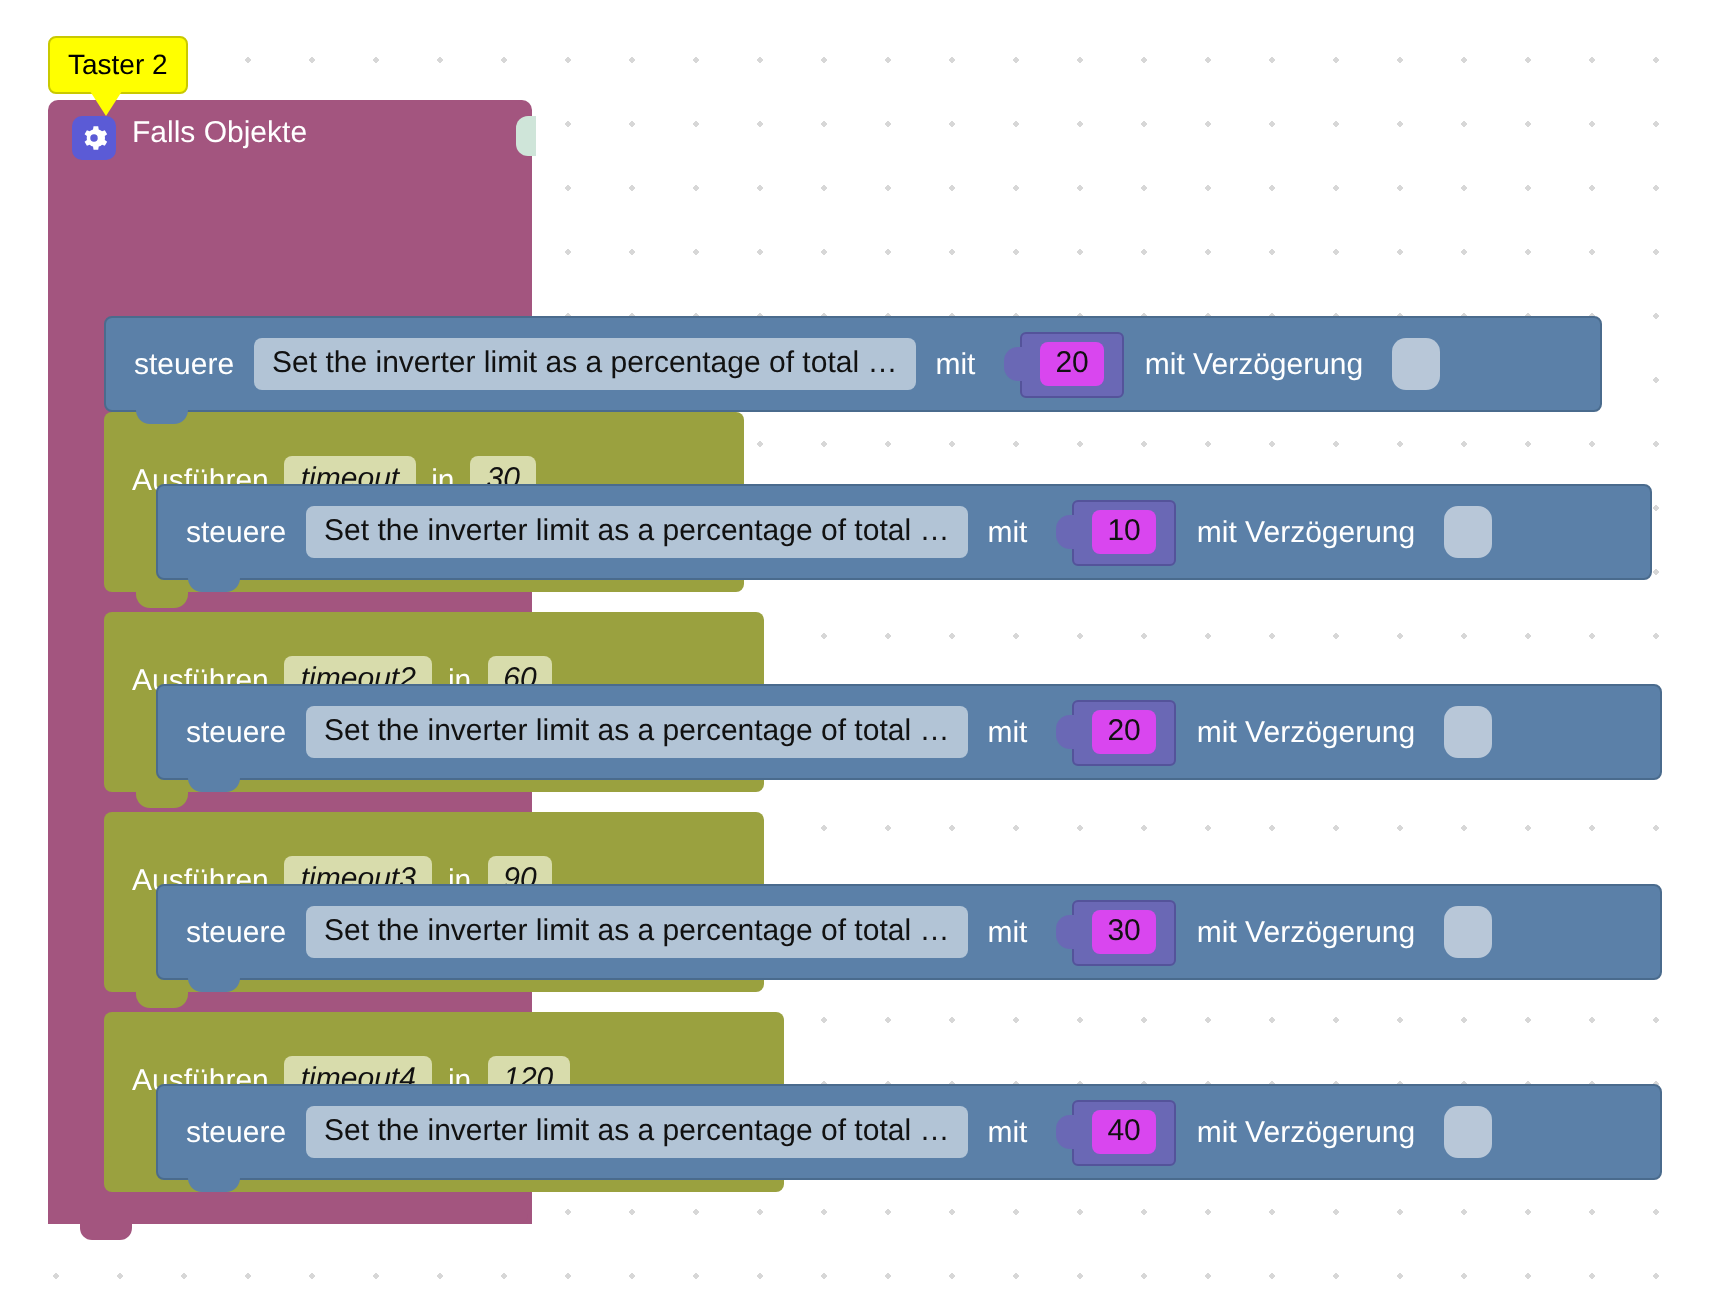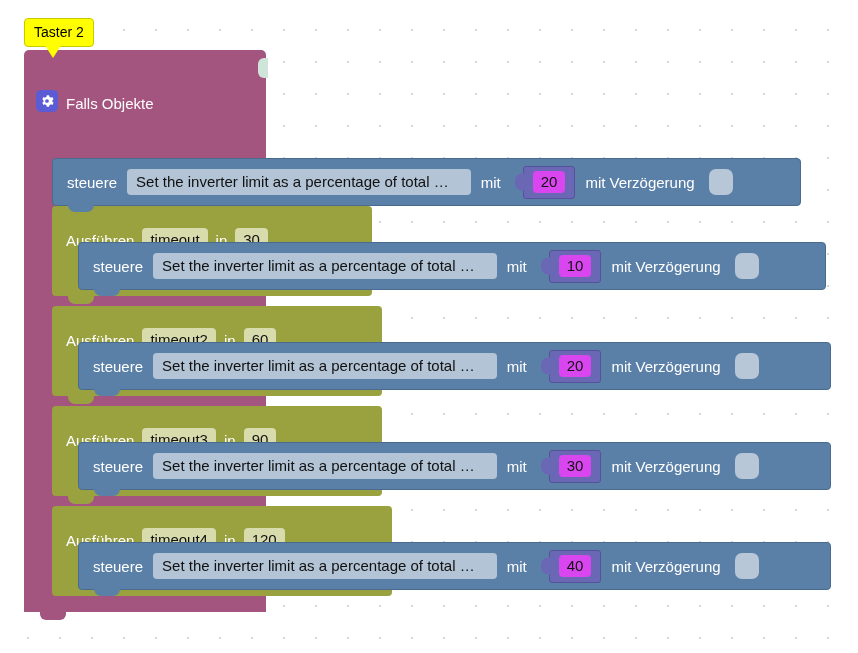--- a/index.html
+++ b/index.html
@@ -79,24 +79,23 @@
     width: 26px;
     height: 8px;
     background: #a3557f;
     border-radius: 0 0 6px 6px;
     z-index: 10;
   }
 
   .hat-row {
     position: absolute;
     display: flex;
-    align-items: flex-end;
+    align-items: flex-start;
     gap: 8px;
     z-index: 20;
-    margin-top: 32px;
   }
   #hat-row-title { left: 36px; top: 58px; }
   #hat-row-when  { left: 32px; top: 92px; }
   #hat-row-trig  { left: 36px; top: 128px; }
 
   
   #gear-icon {
     width: 22px; height: 22px;
     background: #5b5bd6;
     border-radius: 5px;
@@ -174,21 +173,21 @@
     padding-left: 14px;
     z-index: 30;
     box-sizing: border-box;
   }
   .steuere .kw { color: #ffffff; font-size: 15px; }
   .fld-blue {
     background: #b2c4d6;
     color: #111111;
     font-size: 15px;
     border-radius: 4px;
-    padding: 4px 22px 5px 9px;
+    padding: 4px 9px 5px 9px;
   }
   
   .numblk {
     position: relative;
     background: #6a68b5;
     border: 1px solid #54539a;
     border-radius: 3px;
     padding: 4px 9px 5px 9px;
     display: inline-flex;
     align-items: center;
@@ -236,20 +235,21 @@
     gap: 8px;
     z-index: 26;
   }
   .ausf-head .kw { color: #ffffff; font-size: 15px; }
   .fld-olive {
     background: #d8dcac;
     color: #111111;
     font-size: 15px;
     border-radius: 4px;
     padding: 3px 8px 4px 8px;
+    font-style: italic;
   }
   .dd-olive {
     background: #d8dcac;
     color: #111111;
     font-size: 15px;
     border-radius: 4px;
     padding: 3px 8px 4px 8px;
     display: inline-flex;
     align-items: center;
     gap: 8px;

